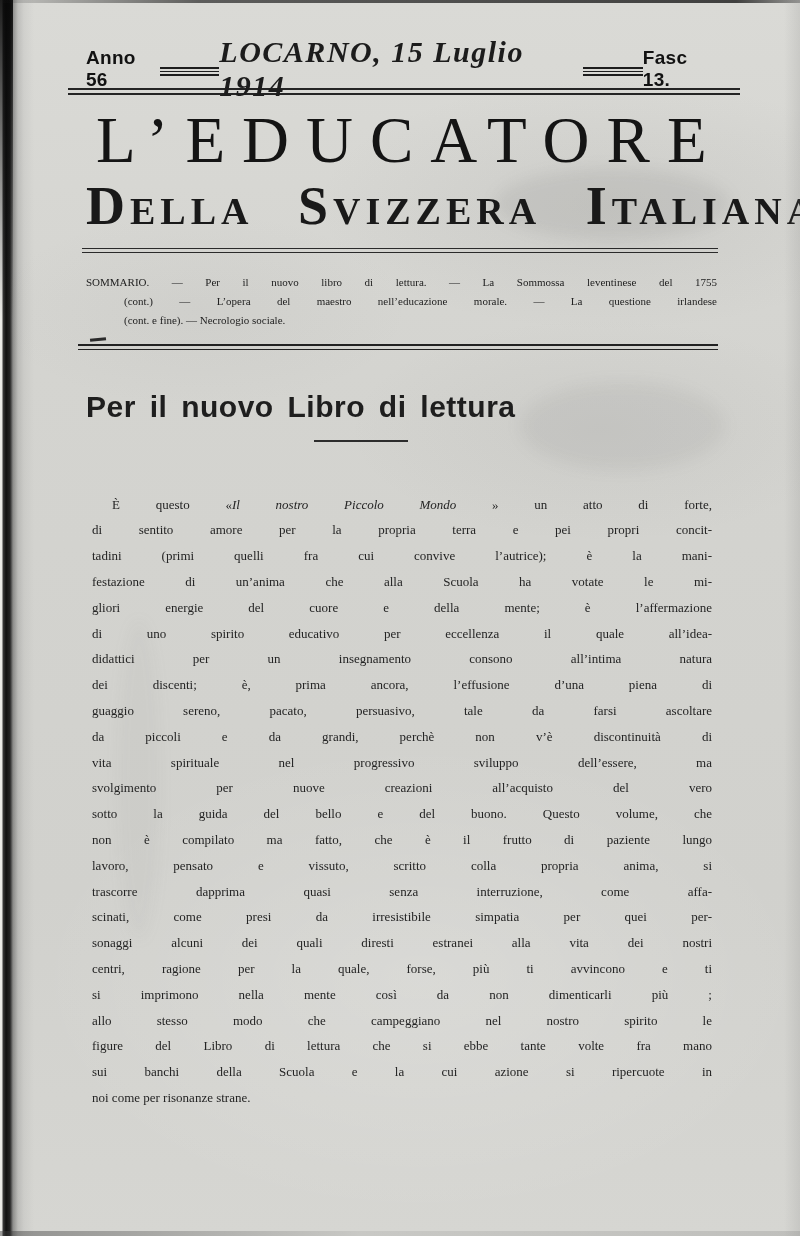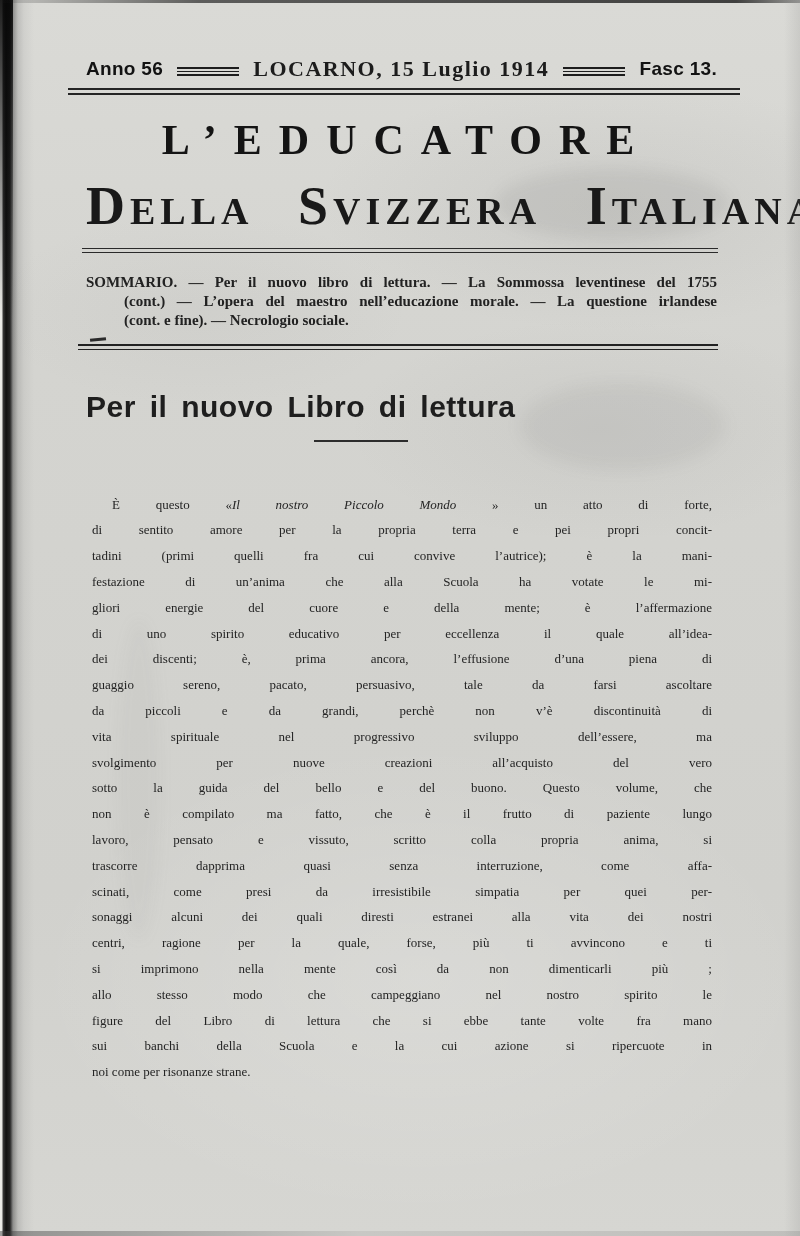--- a/index.html
+++ b/index.html
@@ -35,35 +35,35 @@
   .smudge.s2{left:520px;top:382px;width:205px;height:88px;background:rgba(105,105,105,.08);}
   .smudge.s3{left:118px;top:620px;width:42px;height:320px;background:rgba(110,110,110,.05);}
 
   .content{position:absolute;inset:0;padding:0 83px 0 86px;box-sizing:border-box;z-index:2;}
 
   
   .meta-row{margin-top:56px;height:26px;display:flex;align-items:center;justify-content:space-between;}
   .meta-bold{font-family:"Liberation Sans",sans-serif;font-weight:bold;font-size:19px;color:#121212;letter-spacing:.3px;}
   .sep-lines{width:62px;height:9px;margin-top:4px;
     background:linear-gradient(#1d1d1d 0 1.6px,transparent 1.6px 3.6px,#1d1d1d 3.6px 5.2px,transparent 5.2px 7.4px,#1d1d1d 7.4px 9px);}
-  .place-date{font-weight:bold;font-size:22px;letter-spacing:1.5px;color:#1c1c1c;}
+  .place-date{font-style:italic;font-weight:bold;font-size:30px;letter-spacing:1.5px;color:#1c1c1c;}
 
   .header-rule{margin:6px -23px 0 -18px;height:7px;box-sizing:border-box;
     border-top:2.5px solid #242424;border-bottom:2px solid #242424;}
 
   
-  .masthead-title{margin-top:14px;text-align:center;font-weight:bold;font-size:42px;line-height:63px;
+  .masthead-title{margin-top:14px;text-align:center;font-weight:normal;font-size:65px;line-height:63px;
     letter-spacing:17px;padding-left:10px;color:#141414;white-space:nowrap;}
   .masthead-subtitle{margin-top:14px;text-align:center;font-variant:small-caps;font-weight:bold;
     font-size:54px;line-height:40px;letter-spacing:5px;word-spacing:26px;color:#191919;white-space:nowrap;}
   .thin-rule{margin:22px -1px 0 -4px;height:5px;box-sizing:border-box;
     border-top:1.4px solid #2a2a2a;border-bottom:1.4px solid #2a2a2a;}
 
   
-  .sommario{margin-top:20px;font-size:15px;line-height:19px;color:#222;font-weight:bold;}
+  .sommario{margin-top:20px;font-size:11px;line-height:19px;color:#222;}
   .som-line{text-align:justify;text-align-last:justify;}
   .som-line.indent{padding-left:38px;box-sizing:border-box;}
   .som-line.last{text-align-last:left;}
 
   .mid-rule{margin:14px -1px 0 -8px;height:6px;box-sizing:border-box;position:relative;
     border-top:2.5px solid #222;border-bottom:1.4px solid #222;}
   .mid-rule .dash{position:absolute;left:12px;top:-8px;width:16px;height:2.5px;background:#2a2a2a;transform:rotate(-6deg);}
 
   
   .article-title{margin-top:40px;text-align:left;font-family:"Liberation Sans",sans-serif;font-weight:bold;
@@ -114,20 +114,21 @@
     <div class="article-title">Per il nuovo Libro di lettura</div>
     <div class="title-rule"></div>
 
     <div class="body">
       <div class="b-line first"><span>È questo «</span><i>Il nostro Piccolo Mondo</i><span> » un atto di forte,</span></div>
       <div class="b-line">di sentito amore per la propria terra e pei propri concit-</div>
       <div class="b-line">tadini (primi quelli fra cui convive l’autrice); è la mani-</div>
       <div class="b-line">festazione di un’anima che alla Scuola ha votate le mi-</div>
       <div class="b-line">gliori energie del cuore e della mente; è l’affermazione</div>
       <div class="b-line">di uno spirito educativo per eccellenza il quale all’idea-</div>
+      <div class="b-line">didattici per un insegnamento consono all’intima natura</div>
       <div class="b-line">dei discenti; è, prima ancora, l’effusione d’una piena di</div>
       <div class="b-line">guaggio sereno, pacato, persuasivo, tale da farsi ascoltare</div>
       <div class="b-line">da piccoli e da grandi, perchè non v’è discontinuità di</div>
       <div class="b-line">vita spirituale nel progressivo sviluppo dell’essere, ma</div>
       <div class="b-line">svolgimento per nuove creazioni all’acquisto del vero</div>
       <div class="b-line">sotto la guida del bello e del buono. Questo volume, che</div>
       <div class="b-line">non è compilato ma fatto, che è il frutto di paziente lungo</div>
       <div class="b-line">lavoro, pensato e vissuto, scritto colla propria anima, si</div>
       <div class="b-line">trascorre dapprima quasi senza interruzione, come affa-</div>
       <div class="b-line">scinati, come presi da irresistibile simpatia per quei per-</div>

